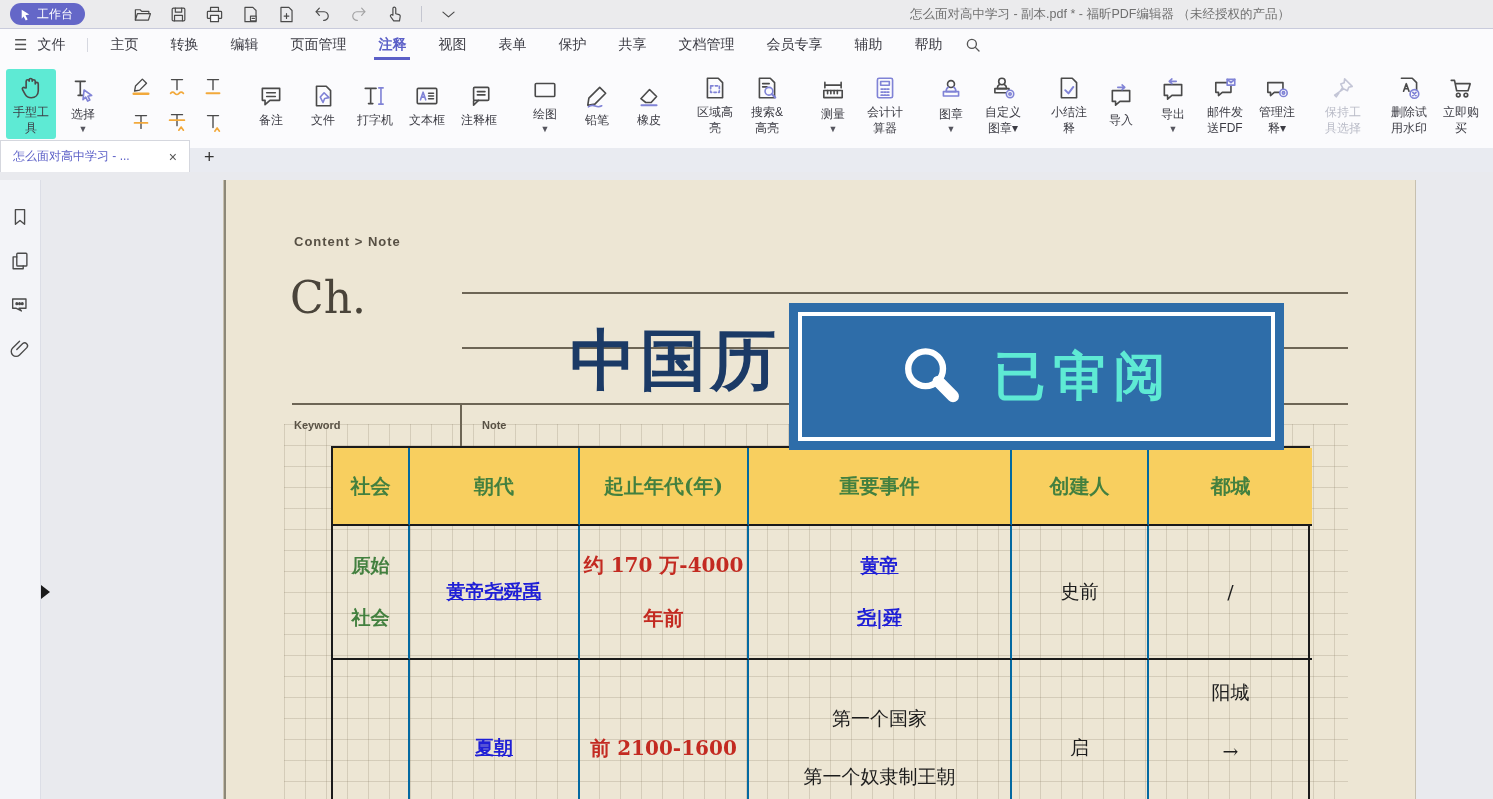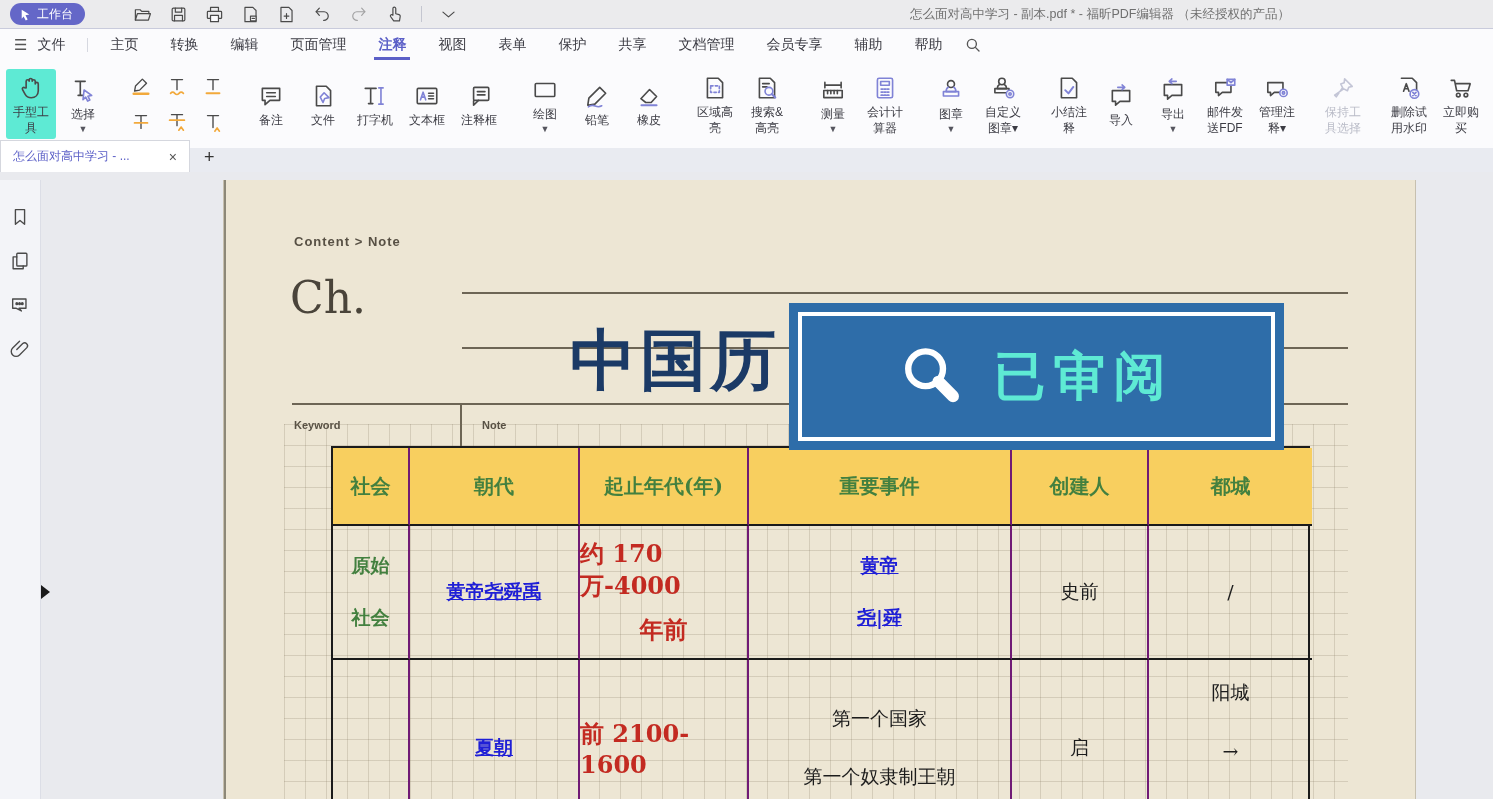--- a/index.html
+++ b/index.html
@@ -76,29 +76,29 @@
      background-image:repeating-linear-gradient(to right,rgba(125,113,90,.22) 0 1px,transparent 1px 21px),
                       repeating-linear-gradient(to bottom,rgba(125,113,90,.22) 0 1px,transparent 1px 21px);}
   
   .stamp{position:absolute;left:563px;top:123px;width:495px;height:147px;background:#2e6da9;z-index:5;cursor:pointer;}
   .stamp-inner{position:absolute;inset:9px;border:4px solid #ffffff;display:flex;align-items:center;justify-content:center;gap:30px;}
   .stamp-text{color:#5eead4;font-size:52px;font-weight:bold;letter-spacing:8px;}
   
   .htable{position:absolute;left:105px;top:266px;width:979px;z-index:1;
           display:grid;grid-template-columns:77px 170px 169px 263px 137px 163px;
           grid-template-rows:78px 134px 176px;border:2px solid #1b1b1b;box-sizing:border-box;}
-  .cell{border-right:2px solid #701a75;border-bottom:2px solid #1b1b1b;box-sizing:border-box;
+  .cell{border-right:2px solid #0369a1;border-bottom:2px solid #1b1b1b;box-sizing:border-box;
         display:flex;flex-direction:column;align-items:center;justify-content:center;
         font-family:"DejaVu Serif","Liberation Serif",serif;font-size:19px;color:#1c1c1c;}
   .cell.lastcol{border-right:none;}
   .cell.lastrow{border-bottom:none;}
   .cell.head{background:#f8cf5f;color:#43803f;font-weight:bold;font-size:20px;}
   .two{justify-content:space-evenly;}
   .green{color:#43803f;font-weight:bold;}
-  .red{color:#c32a21;font-weight:bold;font-size:24px;}
+  .red{color:#c32a21;font-weight:bold;font-size:20px;}
   .link{color:#1f1fd6;font-weight:bold;text-decoration:underline;cursor:pointer;}
   .ev{gap:32px;}
   .capcell{justify-content:flex-start;padding-top:20px;gap:34px;}
 </style>
 </head>
 <body>
 
 <div class="titlebar">
   <div class="workspace-btn">
     <span>

